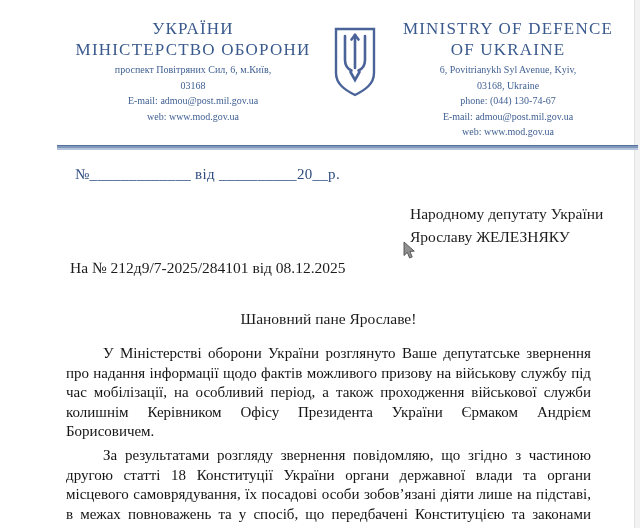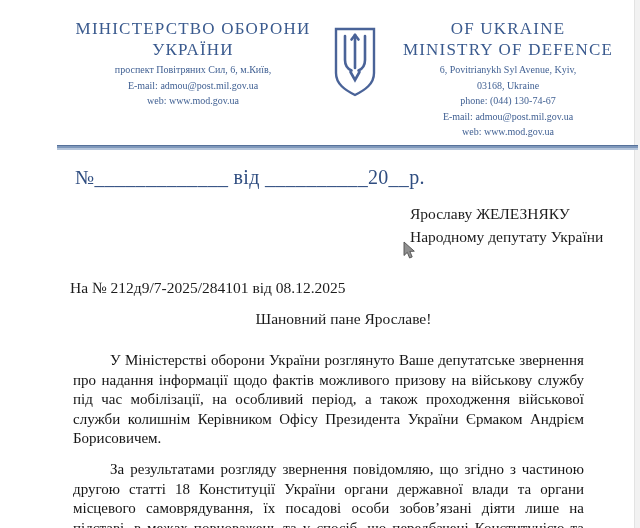--- a/index.html
+++ b/index.html
@@ -25,57 +25,58 @@
   .lh-addr div{margin:4px;}
   .u{}
   .emblem{position:absolute;left:275px;top:8px;width:46px;height:72px;}
   .rule{
     position:absolute;left:57px;top:145px;width:581px;height:5px;
     background:linear-gradient(180deg,#56719a 0%,#56719a 28%,#7f98bb 28%,#7f98bb 68%,#b4c4da 68%,#b4c4da 100%);
   }
   
   .number-line{
     position:absolute;left:75px;top:166px;
-    font-size:20px;color:#2f4d80;letter-spacing:.3px;white-space:nowrap;
+    font-size:15px;color:#2f4d80;letter-spacing:.3px;white-space:nowrap;
   }
   .addressee{
     position:absolute;left:410px;top:203px;width:225px;
     font-size:15.5px;line-height:22.5px;color:#1c1c1c;
   }
   .ref-line{
     position:absolute;left:70px;top:259px;
-    font-size:15.5px;color:#1c1c1c;white-space:nowrap;margin-top:20px;
+    font-size:15.5px;color:#1c1c1c;white-space:nowrap;
   }
   .salutation{
-    position:absolute;left:77px;top:310px;width:533px;
+    position:absolute;left:62px;top:310px;width:533px;
     text-align:center;font-size:15.5px;color:#1c1c1c;
   }
   
   .body-text{
     position:absolute;left:62px;top:340px;width:533px;
     font-size:15px;line-height:19.6px;color:#141414;
     text-align:justify;
   }
-  .body-text p{margin:11px;text-indent:37px;}
+  .body-text p{margin:4px;text-indent:37px;}
   .cursor{position:absolute;left:403px;top:241px;width:12px;height:18px;}
 </style>
 </head>
 <body>
 
 <div class="page-edge"></div>
 
 <div class="letterhead">
 
   <div class="lh-col lh-ua">
     <div class="lh-title">
+      <div>УКРАЇНИ</div>
       <div>МІНІСТЕРСТВО ОБОРОНИ</div>
-      <div>УКРАЇНИ</div>
     </div>
     <div class="lh-addr">
       <div>проспект Повітряних Сил, 6, м.Київ,</div>
+      <div>03168</div>
       <div><span>E-mail: </span><span class="u">admou@post.mil.gov.ua</span></div>
       <div><span>web: </span><span class="u">www.mod.gov.ua</span></div>
     </div>
   </div>
 
   <div class="emblem">
     <svg width="46" height="72" viewBox="0 0 46 72" xmlns="http://www.w3.org/2000/svg">
       <path d="M4,3 H42 V47 C42,58 33,64 23,69 C13,64 4,58 4,47 Z" fill="#ffffff" stroke="#4a6398" stroke-width="2.4"></path>
       <g stroke="#4a6398" stroke-width="2.6" fill="none" stroke-linecap="round">
         <path d="M13,10 V34 C13,40 16,43 19.5,44.5"></path>
@@ -83,40 +84,40 @@
         <path d="M23,9 V42"></path>
         <path d="M23,9 L19.5,13.5"></path>
         <path d="M23,9 L26.5,13.5"></path>
         <path d="M18.5,46 L23,54 L27.5,46"></path>
       </g>
     </svg>
   </div>
 
   <div class="lh-col lh-en">
     <div class="lh-title">
+      <div>MINISTRY OF DEFENCE</div>
       <div>OF UKRAINE</div>
-      <div>MINISTRY OF DEFENCE</div>
     </div>
     <div class="lh-addr">
       <div>6, Povitrianykh Syl Avenue, Kyiv,</div>
       <div>03168, Ukraine</div>
       <div>phone: (044) 130-74-67</div>
       <div><span>E-mail: </span><span class="u">admou@post.mil.gov.ua</span></div>
       <div><span>web: </span><span class="u">www.mod.gov.ua</span></div>
     </div>
   </div>
 </div>
 
 <div class="rule"></div>
 
 <div class="number-line">№_____________ від __________20__р.</div>
 
 <div class="addressee">
+  <div>Народному депутату України</div>
   <div>Ярославу ЖЕЛЕЗНЯКУ</div>
-  <div>Народному депутату України</div>
 </div>
 
 <div class="cursor">
   <svg width="12" height="18" viewBox="0 0 12 18" xmlns="http://www.w3.org/2000/svg">
     <path d="M1,1 L1,14.5 L4.3,11.4 L6.6,17 L9.2,15.9 L6.9,10.4 L11.3,10.2 Z" fill="#909090" stroke="#4f4f4f" stroke-width="0.9"></path>
   </svg>
 </div>
 
 <div class="ref-line">На № 212д9/7-2025/284101 від 08.12.2025</div>
 

